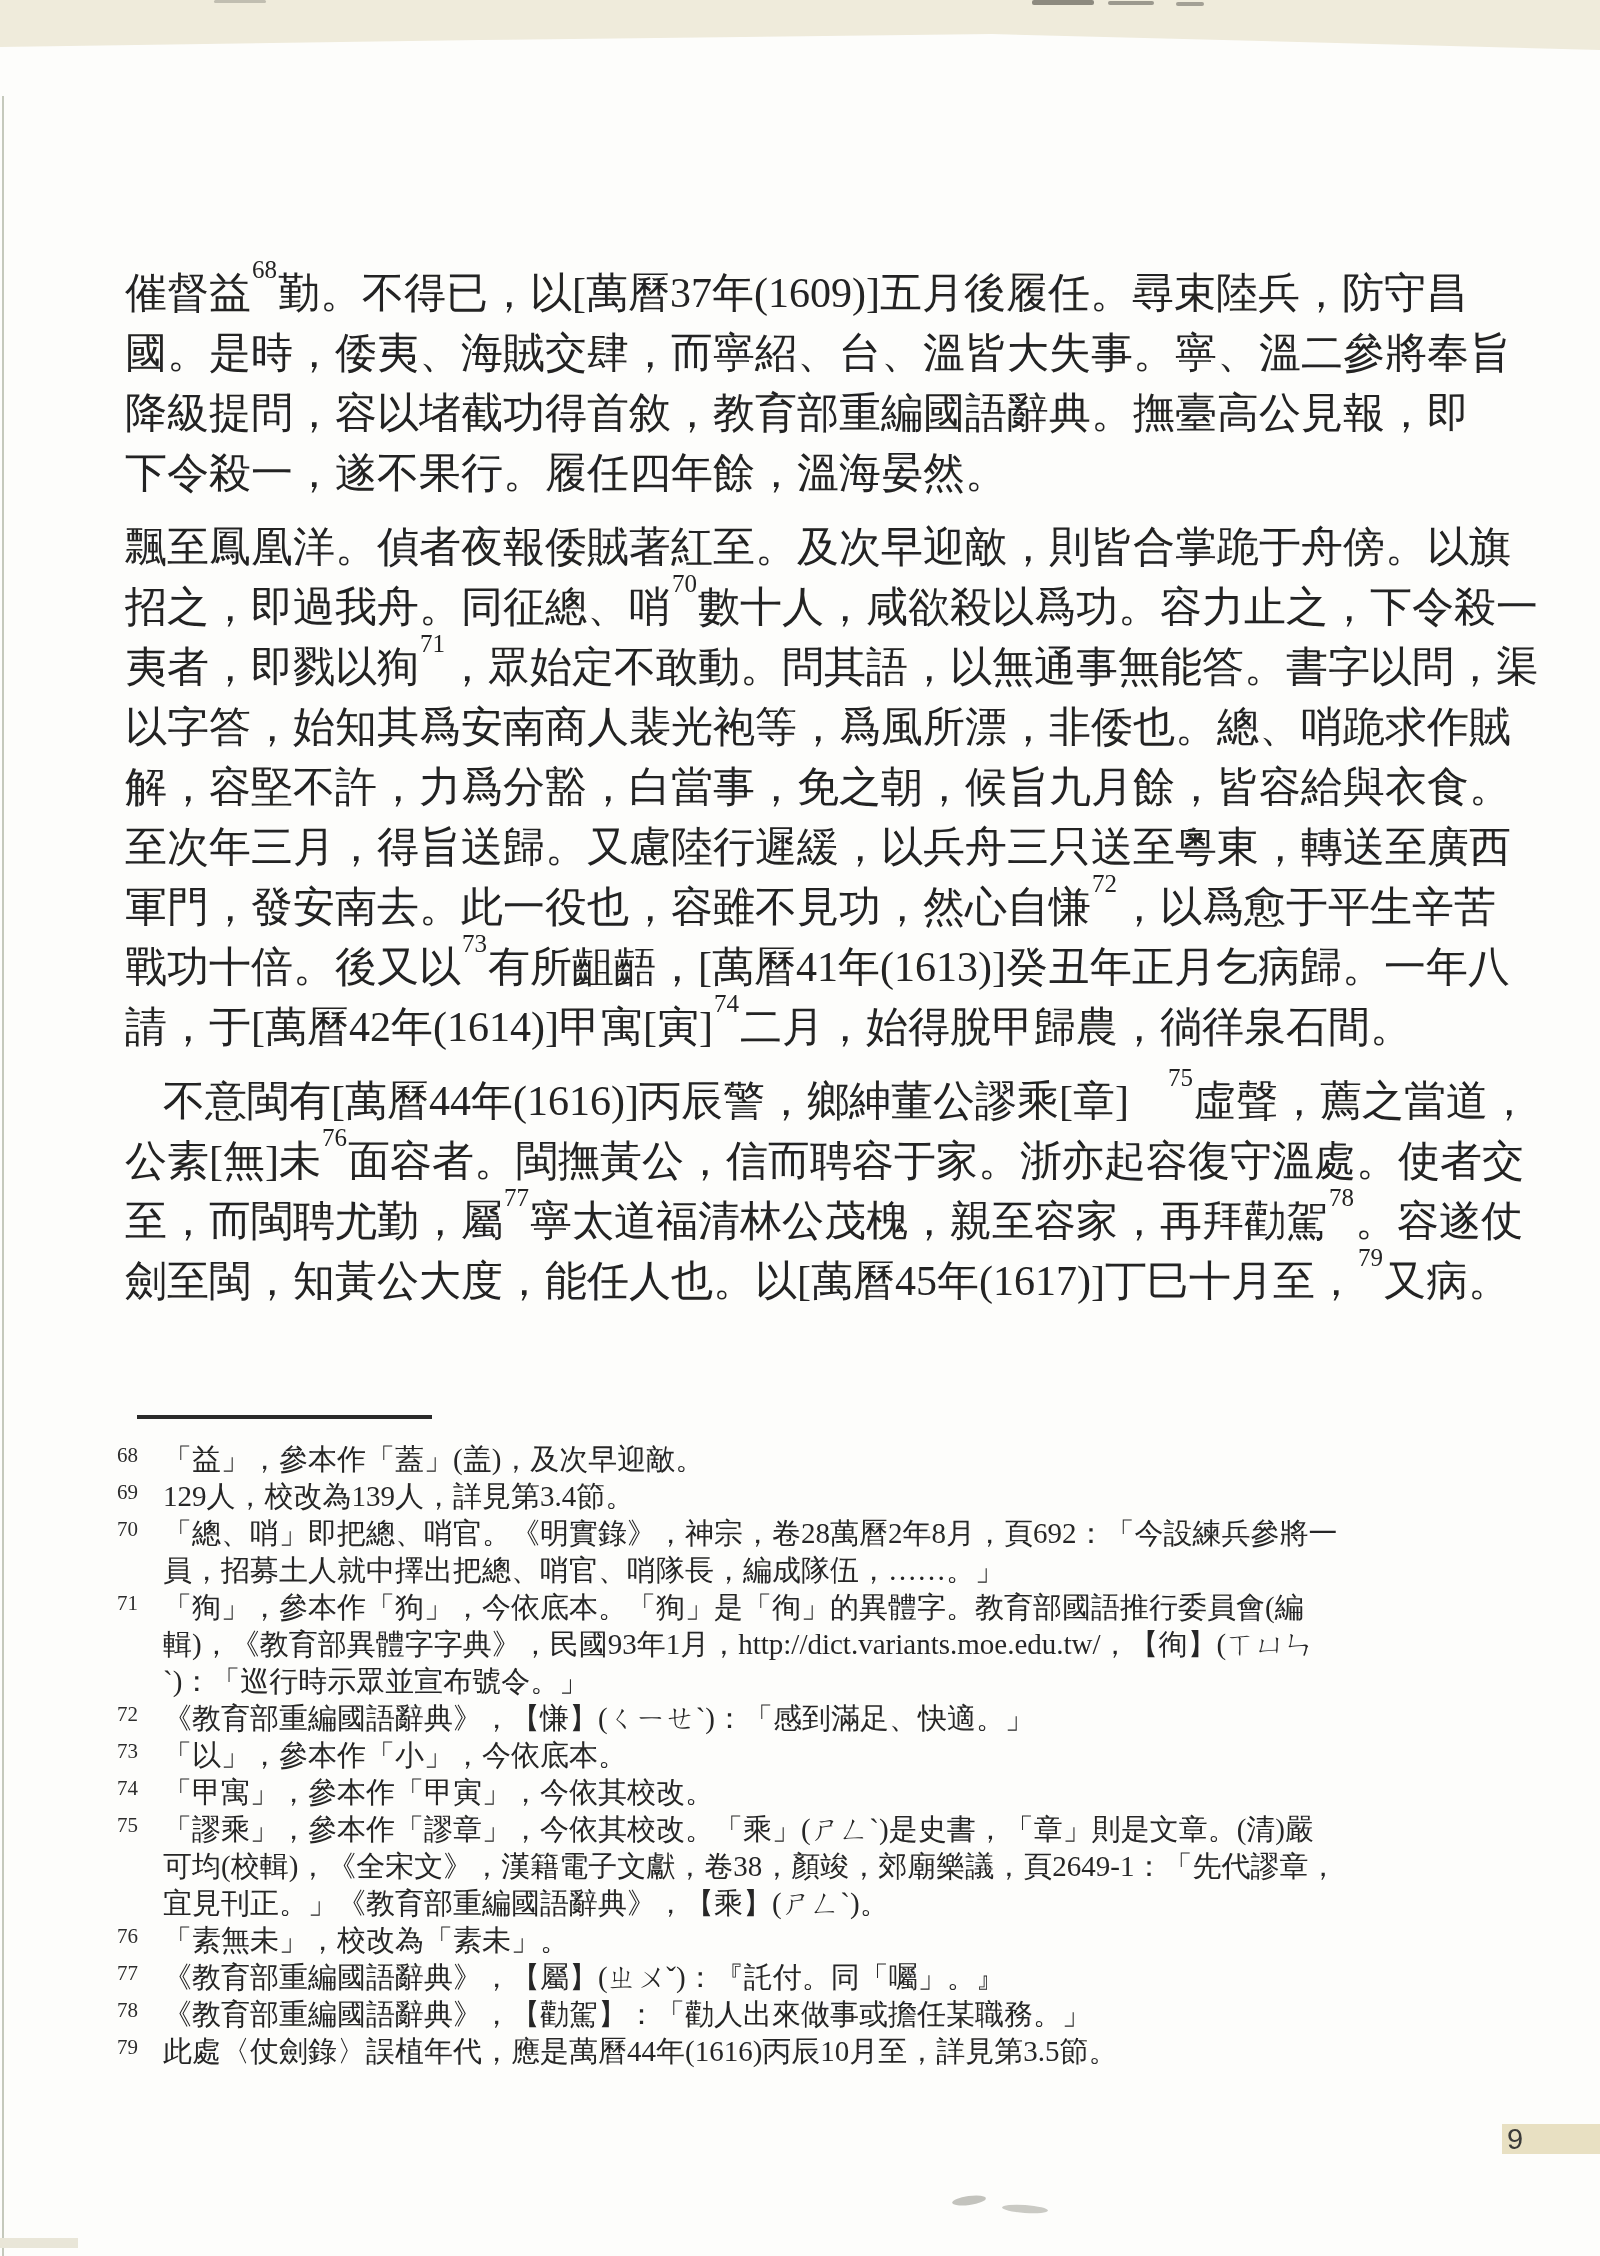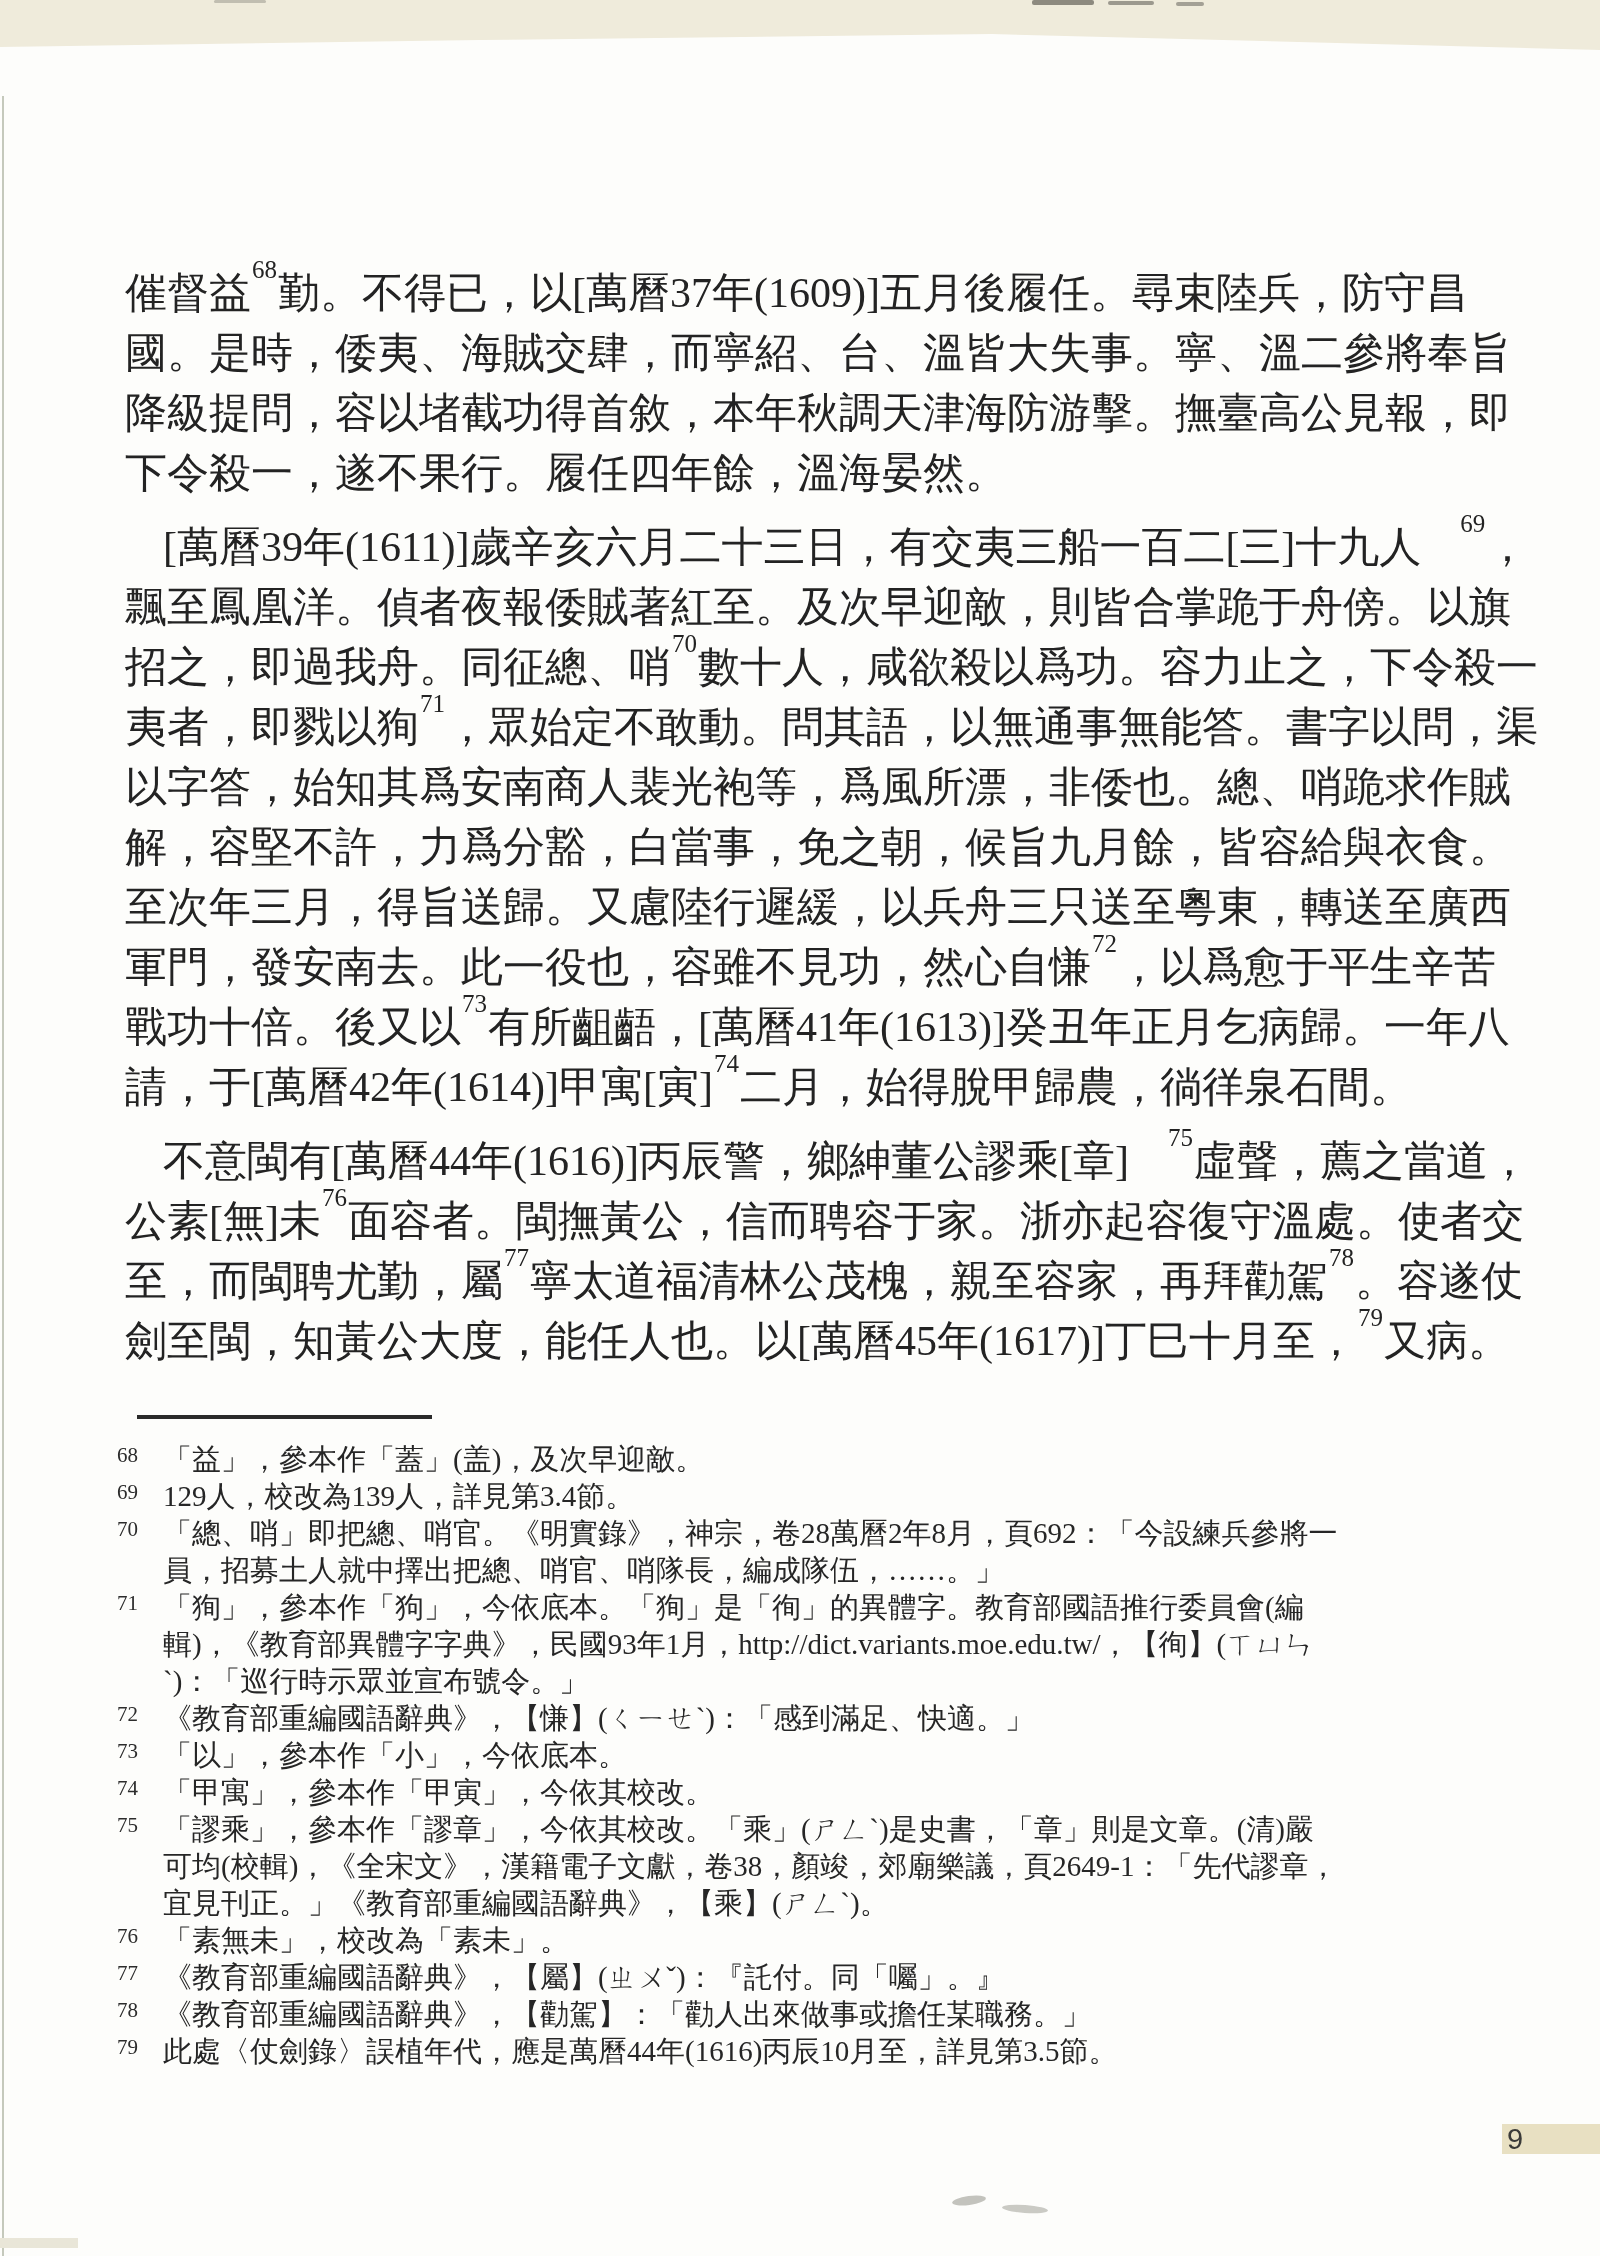--- a/index.html
+++ b/index.html
@@ -71,25 +71,24 @@
     <i class="m2"></i>
     <i class="m3"></i>
     <i class="m4"></i>
   </div>
   <div class="left-line"></div>
 
   <main class="body-text" id="main-text">
       <div class="para">
         <div class="line">催督益<sup class="ref">68</sup>勤。不得已，以[萬曆37年(1609)]五月後履任。尋束陸兵，防守昌</div>
         <div class="line">國。是時，倭夷、海賊交肆，而寧紹、台、溫皆大失事。寧、溫二參將奉旨</div>
-        <div class="line">降級提問，容以堵截功得首敘，本年秋調天津海防游擊。撫臺高公見報，即</div>
+        <div class="line">降級提問，容以堵截功得首敘，教育部重編國語辭典。撫臺高公見報，即</div>
         <div class="line">下令殺一，遂不果行。履任四年餘，溫海晏然。</div>
       </div>
       <div class="para">
-        <div class="line indent">[萬曆39年(1611)]歲辛亥六月二十三日，有交夷三船一百二[三]十九人<sup class="ref">69</sup>，</div>
         <div class="line">飄至鳳凰洋。偵者夜報倭賊著紅至。及次早迎敵，則皆合掌跪于舟傍。以旗</div>
         <div class="line">招之，即過我舟。同征總、哨<sup class="ref">70</sup>數十人，咸欲殺以爲功。容力止之，下令殺一</div>
         <div class="line">夷者，即戮以狥<sup class="ref">71</sup>，眾始定不敢動。問其語，以無通事無能答。書字以問，渠</div>
         <div class="line">以字答，始知其爲安南商人裴光袍等，爲風所漂，非倭也。總、哨跪求作賊</div>
         <div class="line">解，容堅不許，力爲分豁，白當事，免之朝，候旨九月餘，皆容給與衣食。</div>
         <div class="line">至次年三月，得旨送歸。又慮陸行遲緩，以兵舟三只送至粵東，轉送至廣西</div>
         <div class="line">軍門，發安南去。此一役也，容雖不見功，然心自慊<sup class="ref">72</sup>，以爲愈于平生辛苦</div>
         <div class="line">戰功十倍。後又以<sup class="ref">73</sup>有所齟齬，[萬曆41年(1613)]癸丑年正月乞病歸。一年八</div>
         <div class="line">請，于[萬曆42年(1614)]甲寓[寅]<sup class="ref">74</sup>二月，始得脫甲歸農，徜徉泉石間。</div>
       </div>

